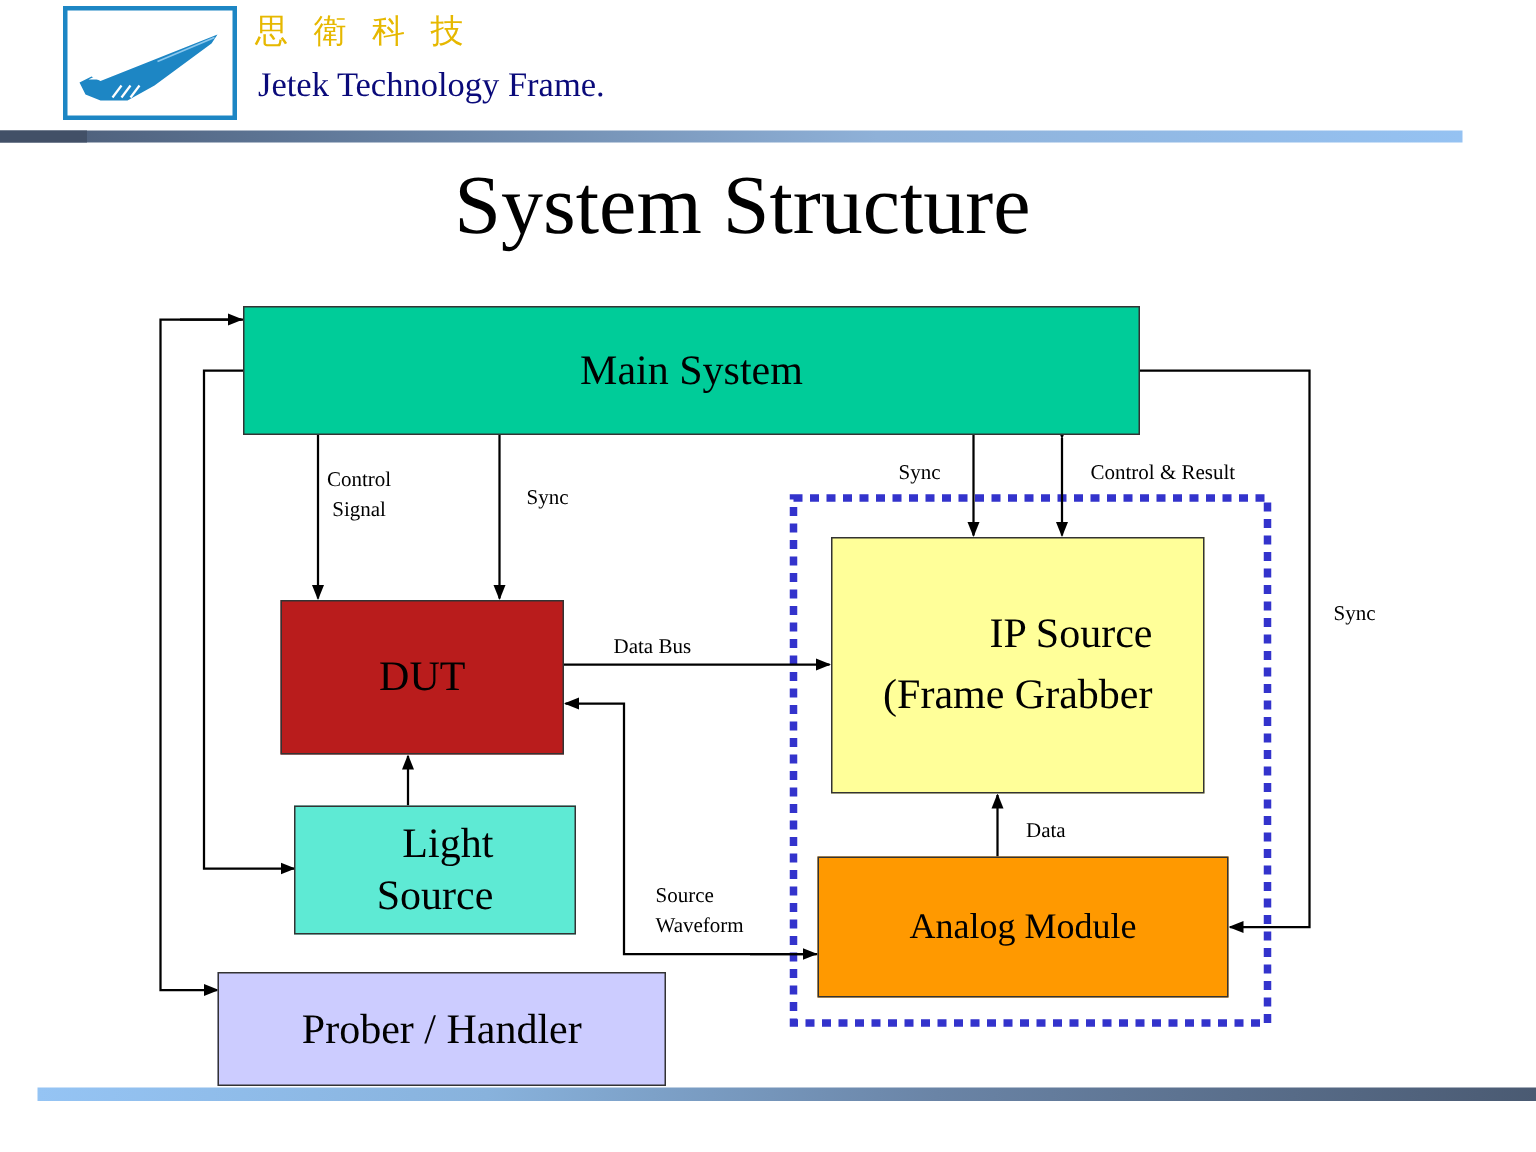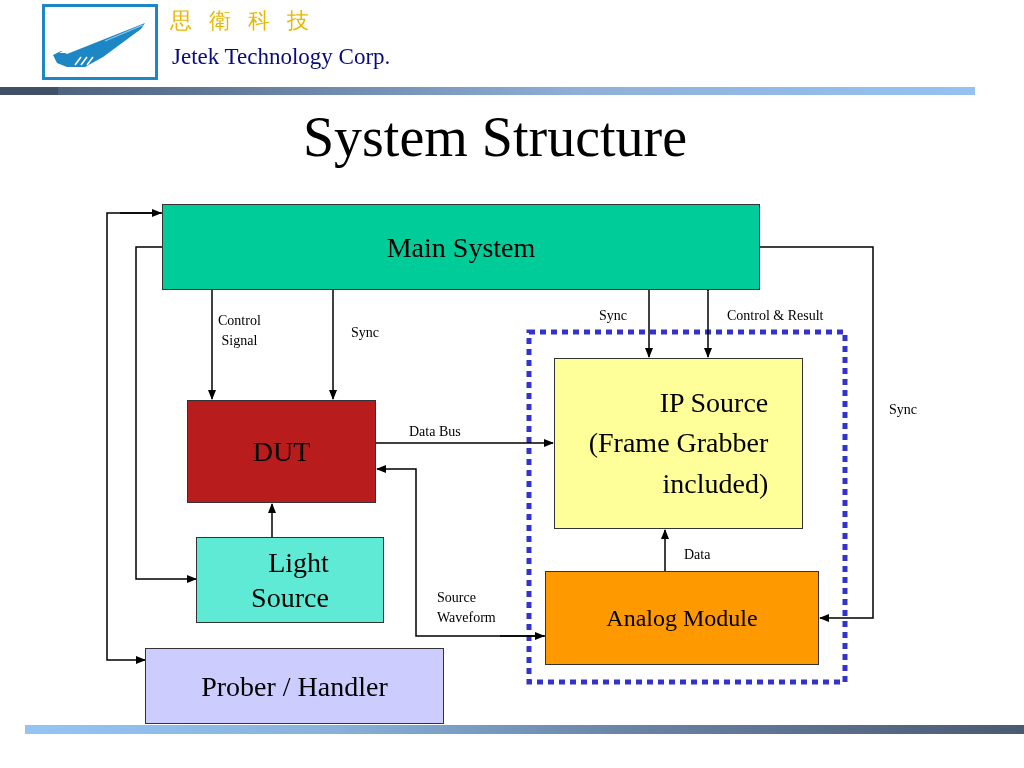--- a/index.html
+++ b/index.html
@@ -29,21 +29,21 @@
   <svg width="110" height="70" viewBox="0 0 110 70">
     <path d="M8 48 L16 44 L22 47 L95 18 L100 16 L96 22 L58 50 L40 60 L22 60 L12 56 Z" fill="#1d86c4"></path>
     <path d="M14 46 L20 43 L22 46 Z" fill="#ffffff"></path>
     <line x1="30" y1="58" x2="36" y2="50" stroke="#fff" stroke-width="1.5"></line>
     <line x1="36" y1="58" x2="42" y2="50" stroke="#fff" stroke-width="1.5"></line>
     <line x1="42" y1="58" x2="48" y2="50" stroke="#fff" stroke-width="1.5"></line>
     <line x1="60" y1="34" x2="98" y2="18" stroke="#8cc8ee" stroke-width="1.2"></line>
   </svg>
 </div>
 <div id="cn-name" class="abs">思 衛 科 技</div>
-<div id="corp-name" class="abs">Jetek Technology Corp.</div>
+<div id="corp-name" class="abs">Jetek Technology Frame.</div>
 <div id="top-bar" class="abs"></div>
 <div id="top-bar-stub" class="abs"></div>
 
 <div id="title" class="abs">System Structure</div>
 
 <svg id="wires" width="1024" height="768">
   <defs>
     <marker id="arr" markerWidth="10" markerHeight="10" refX="9" refY="5" orient="auto" markerUnits="userSpaceOnUse">
       <path d="M0 1 L10 5 L0 9 Z" fill="#000"></path>
     </marker>
@@ -88,21 +88,20 @@
     <div>Source</div>
   </div>
 </div>
 <div id="prober" class="box">
   <span>Prober / Handler</span>
 </div>
 <div id="ip-module" class="box">
   <div style="line-height:1.45;">
     <div>IP Source</div>
     <div>(Frame Grabber</div>
-    <div>included)</div>
   </div>
 </div>
 <div id="analog-module" class="box">
   <span>Analog Module</span>
 </div>
 
 <div class="lbl" style="left:218px; top:311px;">
   <div>Control</div>
   <div>Signal</div>
 </div>

